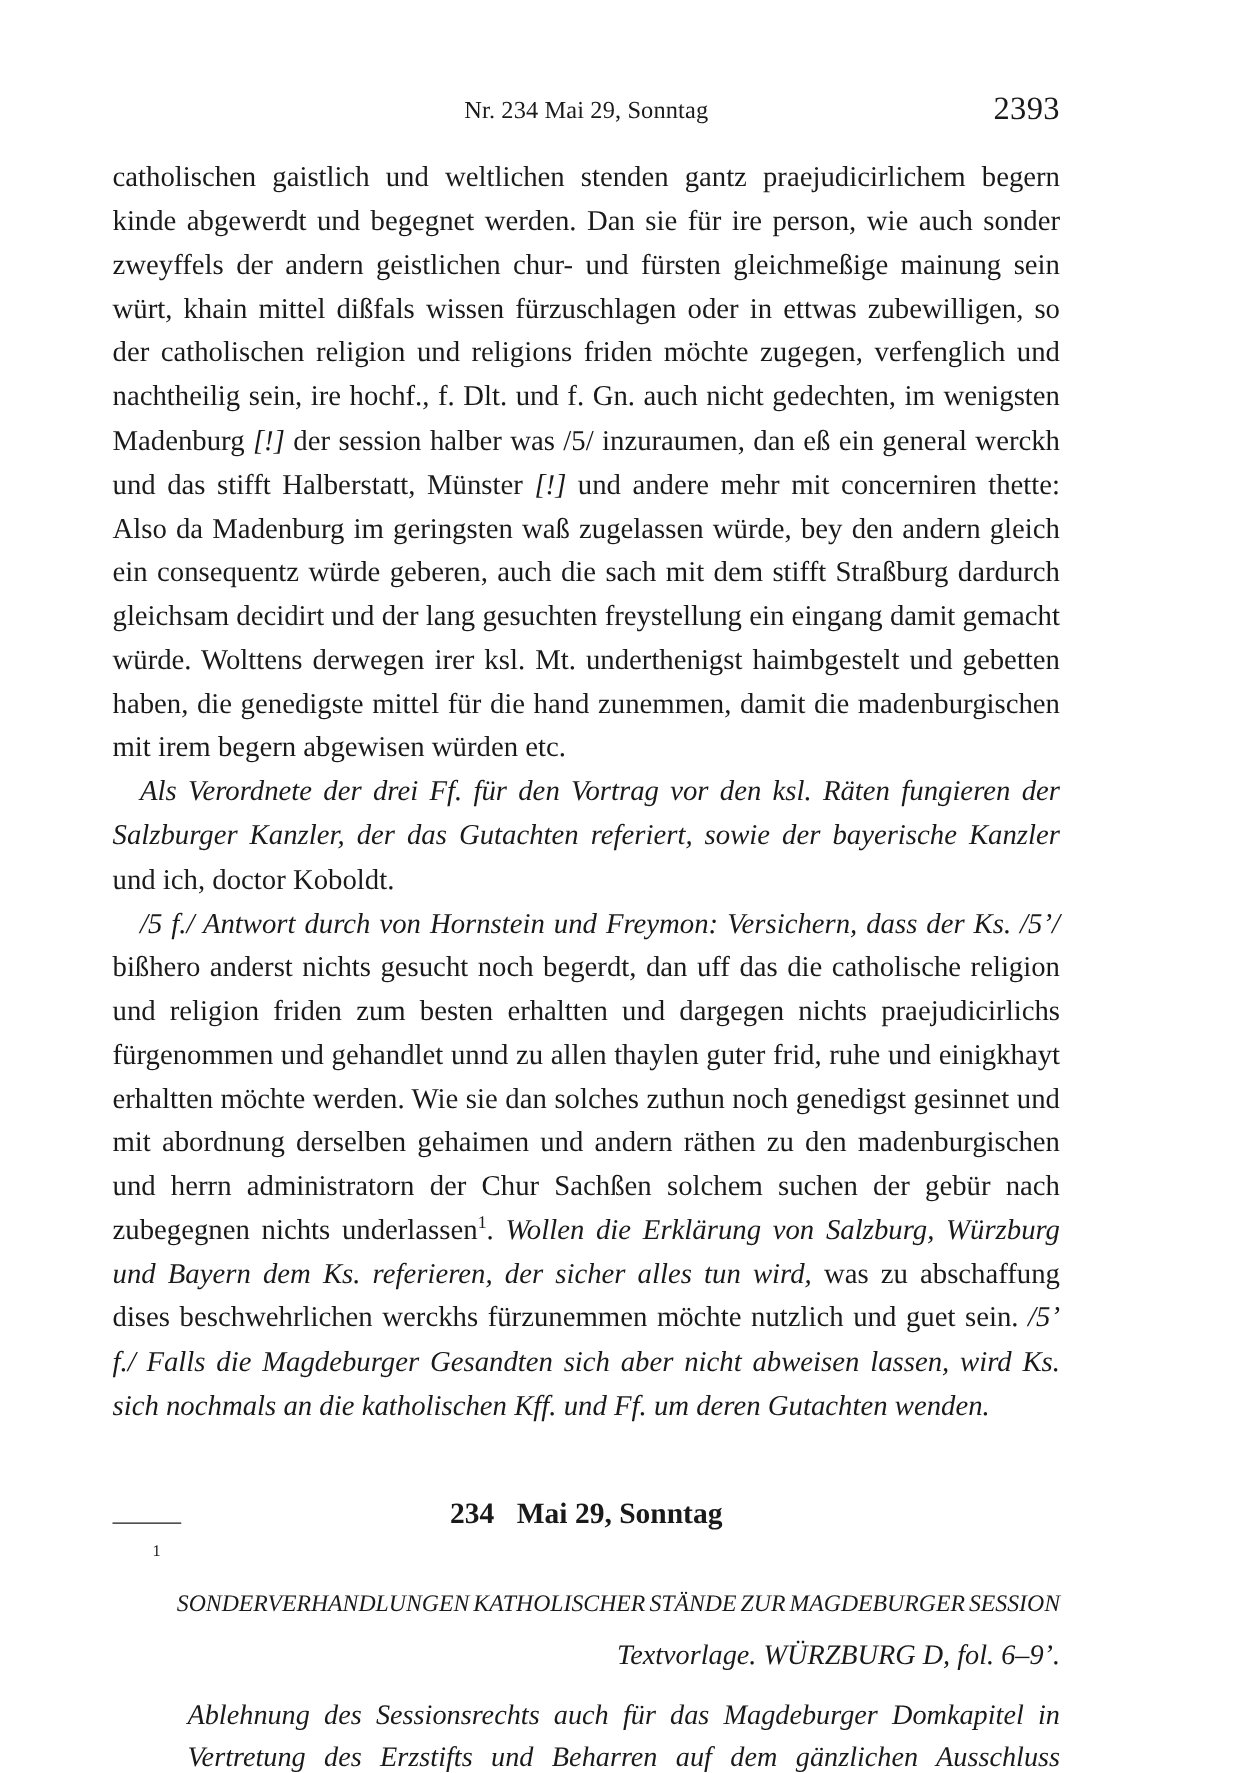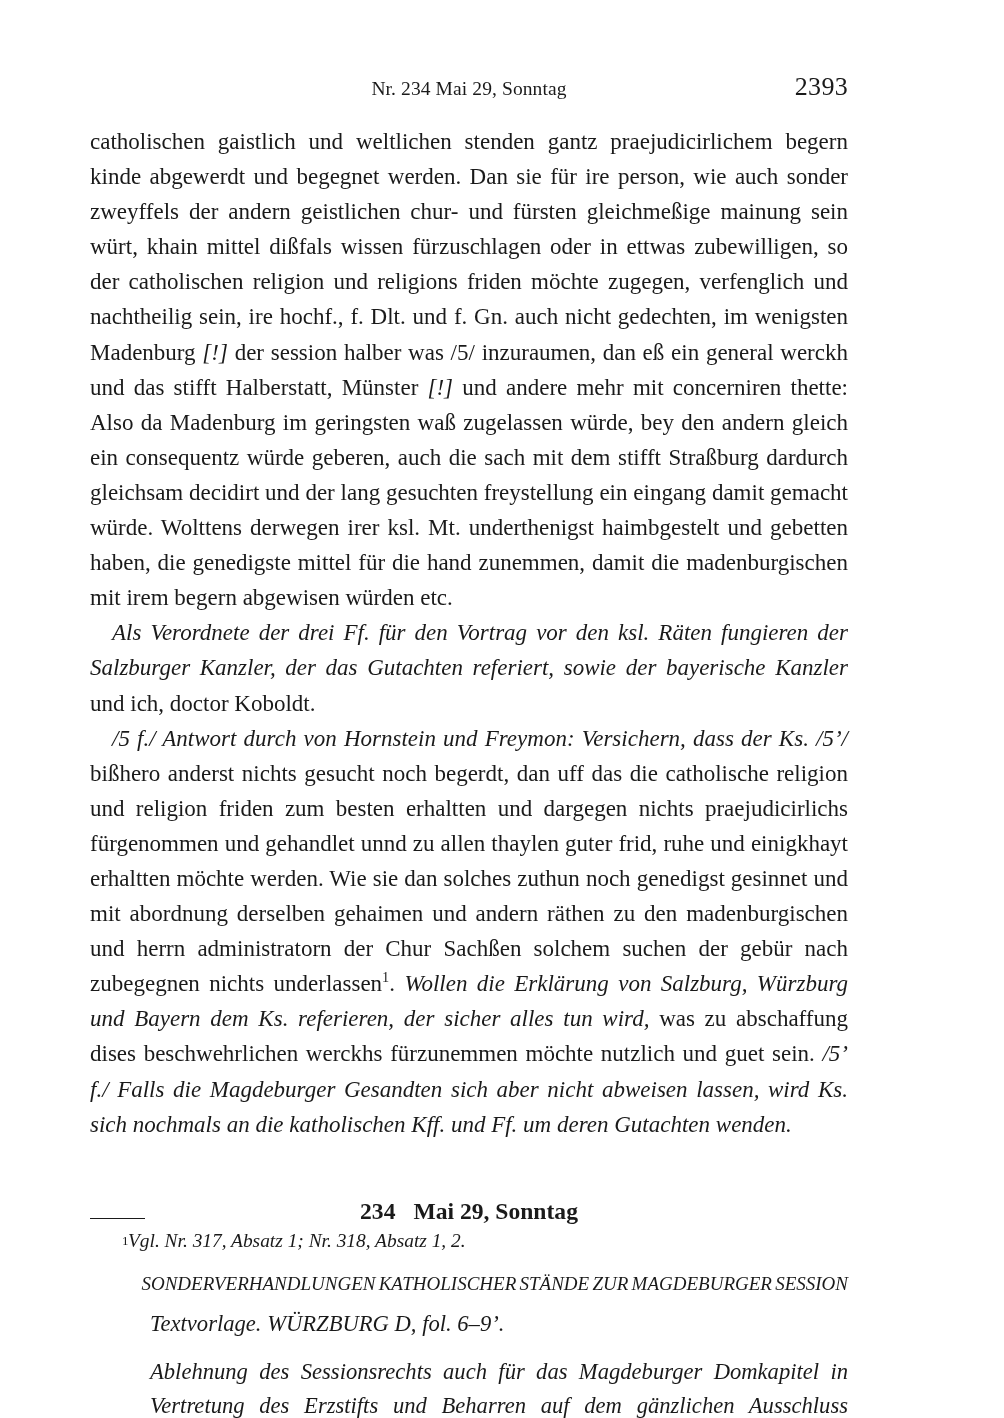--- a/index.html
+++ b/index.html
@@ -100,20 +100,21 @@
     word-spacing: -1.5px;
   }
 
   
   .sec-source {
     margin: 0;
     padding-left: 60px;
     font-size: 22.6px;
     line-height: 34px;
     font-style: italic;
+    text-align: right;
   }
   .sec-regest {
     margin: 0;
     padding-left: 60px;
     font-size: 22.6px;
     line-height: 34px;
     font-style: italic;
     text-align: justify;
   }
 
@@ -185,16 +186,16 @@
     <p class="sec-source">Textvorlage. WÜRZBURG D, fol. 6–9’.</p>
 
     <div class="sp-after-source"></div>
 
     <p class="sec-regest">Ablehnung des Sessionsrechts auch für das Magdeburger Domkapitel in Vertretung des Erzstifts und Beharren auf dem gänzlichen Ausschluss Magdeburgs</p>
 
   </div>
 
   <div class="footnote-area">
     <div class="fn-rule"></div>
-    <p class="fn-item"><span class="fn-num">1</span><span>Vgl. Nr. 317, Absatz 1; Nr. 318, Absatz 1, 2.</span></p>
+    <p class="fn-item"><span class="fn-num">1</span></p>
   </div>
 
 </div>
 
 </body></html>

